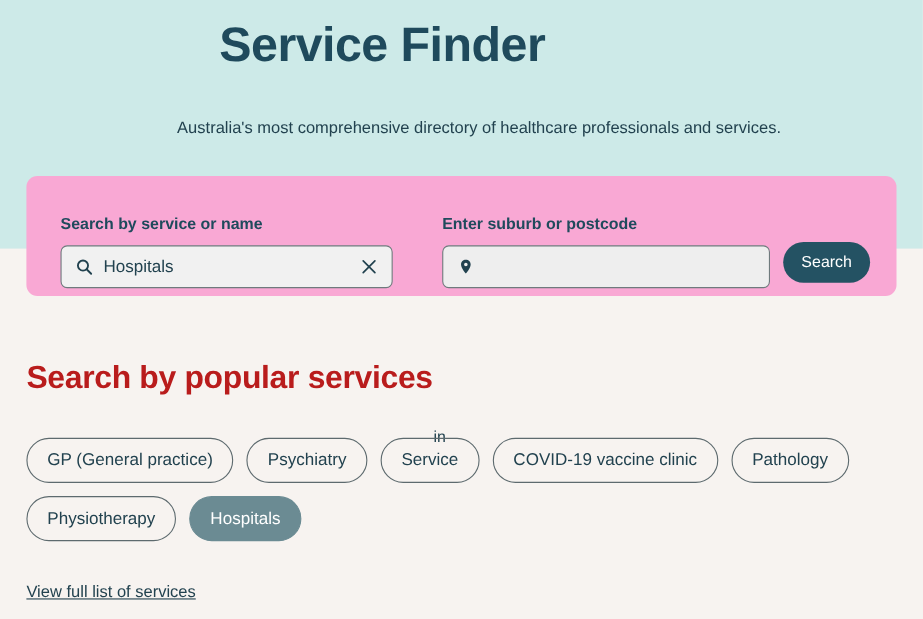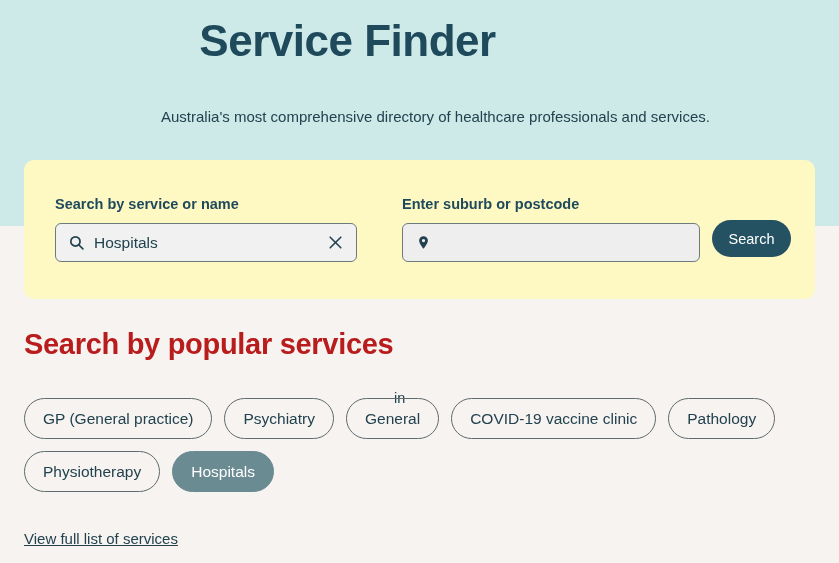--- a/index.html
+++ b/index.html
@@ -46,22 +46,22 @@
     color: #22424f;
     line-height: 21px;
     margin-left: 16px;
   }
 
   
   .search-card {
     position: absolute;
     left: 24px; top: 160px;
     width: 791px;
-    height: 139px;
-    background: #fef9c3;
+    height: 109px;
+    background: #f9a8d4;
     border-radius: 10px;
     text-decoration: underline;
   }
 
   .field-group-service {
     position: absolute;
     left: 31px; top: 34px;
     width: 302px;
   }
 
@@ -249,20 +249,20 @@
   </div>
 
   <button class="search-btn">Search</button>
 </div>
 
 <h2 class="section-title">Search by popular services</h2>
 
 <div class="chips">
     <button class="chip">GP (General practice)</button>
     <button class="chip">Psychiatry</button>
-    <button class="chip">General</button>
+    <button class="chip">Service</button>
     <button class="chip">COVID-19 vaccine clinic</button>
     <button class="chip">Pathology</button>
     <button class="chip">Physiotherapy</button>
     <button class="chip selected">Hospitals</button>
   </div>
 
 <a class="full-list-link" href="#">View full list of services</a>
 
 </body></html>

